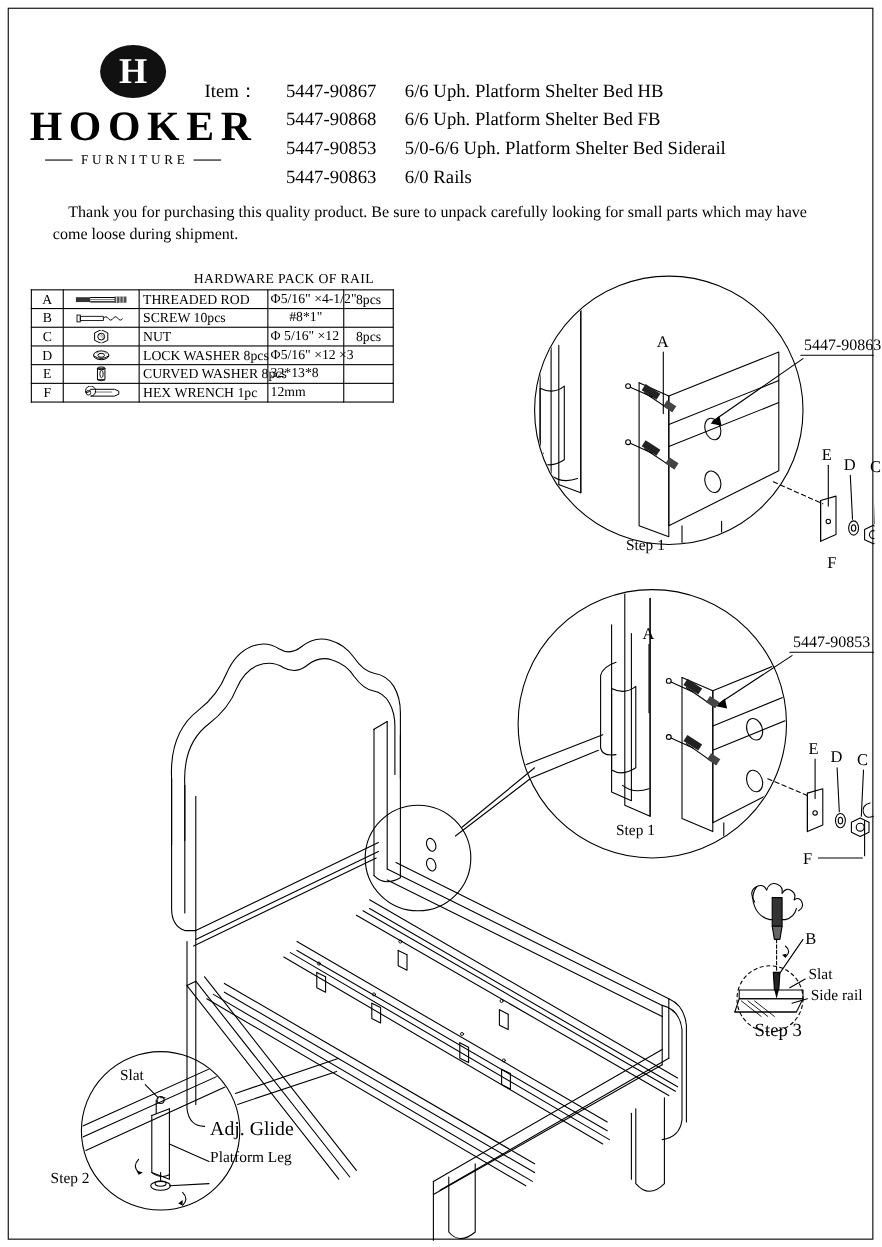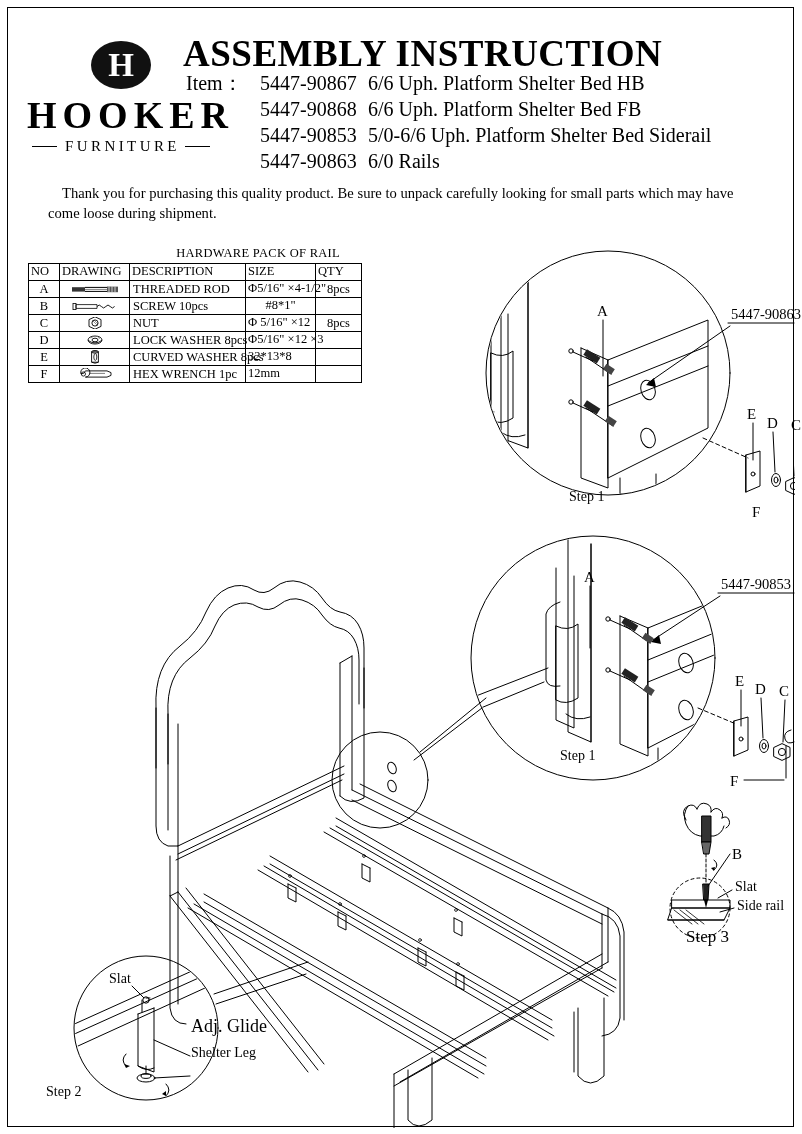--- a/index.html
+++ b/index.html
@@ -13,26 +13,26 @@
 
   #logo-block{position:absolute;left:13px;top:33px;width:200px;text-align:center;}
   #logo-oval{width:60px;height:48px;border-radius:50%;background:#111;margin:0 auto;position:relative;}
   #logo-oval .h{position:absolute;left:0;top:0;width:100%;height:100%;display:flex;align-items:center;
      justify-content:center;color:#fff;font-family:"Liberation Serif",serif;font-size:33px;font-weight:700;
      letter-spacing:0;line-height:1;}
   #logo-word{font-family:"Liberation Serif",serif;font-size:38px;letter-spacing:6px;margin-top:4px;
      padding-left:6px;font-weight:700;}
   #logo-sub{display:flex;align-items:center;justify-content:center;gap:5px;margin-top:1px;}
   #logo-sub .rule{height:1px;background:#000;width:25px;}
-  #logo-sub .txt{font-family:"Liberation Serif",serif;font-size:15px;letter-spacing:3.4px;padding-left:3px;}
+  #logo-sub .txt{font-family:"Liberation Serif",serif;font-size:12px;letter-spacing:3.4px;padding-left:3px;}
 
   #title{position:absolute;left:175px;top:24px;width:600px;font-size:37px;font-weight:700;
      letter-spacing:.5px;white-space:nowrap;}
 
-  #items{position:absolute;left:178px;top:62px;font-size:20px;line-height:26px;}
+  #items{position:absolute;left:178px;top:62px;font-size:17px;line-height:26px;}
   #items .row{white-space:nowrap;height:26px;}
   #items .lbl{display:inline-block;width:74px;}
   #items .sku{display:inline-block;width:108px;}
   #items .desc{display:inline-block;}
 
   #intro{position:absolute;left:40px;top:176px;width:730px;font-size:14.6px;line-height:19.5px;}
   #intro p{margin:0;}
   #intro .ind{text-indent:14px;}
 
   
@@ -71,21 +71,20 @@
         <div class="h">H</div>
       </div>
       <div id="logo-word">HOOKER</div>
       <div id="logo-sub">
         <span class="rule"></span>
         <span class="txt">FURNITURE</span>
         <span class="rule"></span>
       </div>
     </div>
 
-    <div id="title">ASSEMBLY INSTRUCTION</div>
 
     <div id="items">
       <div class="row">
         <span class="lbl">Item：</span><span class="sku">5447-90867</span><span class="desc">6/6 Uph. Platform Shelter Bed HB</span>
       </div>
       <div class="row">
         <span class="lbl"></span><span class="sku">5447-90868</span><span class="desc">6/6 Uph. Platform Shelter Bed FB</span>
       </div>
       <div class="row">
         <span class="lbl"></span><span class="sku">5447-90853</span><span class="desc">5/0-6/6 Uph. Platform Shelter Bed Siderail</span>
@@ -98,37 +97,20 @@
 
   <div id="intro">
     <p class="ind">Thank you for purchasing this quality product. Be sure to unpack carefully looking for small parts which may have</p>
     <p>come loose during shipment.</p>
   </div>
 
   <div id="hw">
     <div id="hw-cap">HARDWARE PACK OF RAIL</div>
     <table class="hw">
       <tbody>
-          <tr class="head">
-        <td class="no">
-              <span class="ovf">NO</span>
-            </td>
-        <td class="dr">
-              <span class="ovf">DRAWING</span>
-            </td>
-        <td class="de">
-              <span class="ovf">DESCRIPTION</span>
-            </td>
-        <td class="sz">
-              <span class="ovf">SIZE</span>
-            </td>
-        <td class="qt">
-              <span class="ovf">QTY</span>
-            </td>
-      </tr>
 
       <tr>
         <td class="no">A</td>
         <td class="dr">
           <svg class="gl" width="56" height="11" viewBox="0 0 56 11">
             <rect x="5" y="3.2" width="13" height="4.4" fill="#333"></rect>
             <line x1="18" y1="3.4" x2="44" y2="3.4" stroke="#000" stroke-width="1"></line>
             <line x1="18" y1="7.4" x2="44" y2="7.4" stroke="#000" stroke-width="1"></line>
             <line x1="18" y1="5.4" x2="44" y2="5.4" stroke="#000" stroke-width=".5"></line>
             <rect x="40" y="2.6" width="11" height="5.6" fill="#555"></rect>
@@ -562,23 +544,23 @@
 
     <span class="lbl-txt lbl-big" style="left:576px;top:561px;">A</span>
     <span class="lbl-txt" style="left:713px;top:568px;font-size:14.5px;">5447-90853</span>
     <span class="lbl-txt lbl-big" style="left:727px;top:665px;">E</span>
     <span class="lbl-txt lbl-big" style="left:747px;top:673px;">D</span>
     <span class="lbl-txt lbl-big" style="left:771px;top:675px;">C</span>
     <span class="lbl-txt lbl-big" style="left:722px;top:765px;">F</span>
     <span class="lbl-txt" style="left:552px;top:740px;font-size:14px;">Step 1</span>
 
     <span class="lbl-txt" style="left:101px;top:963px;font-size:14px;">Slat</span>
-    <span class="lbl-txt" style="left:183px;top:1037px;font-size:14px;">Shelter Leg</span>
+    <span class="lbl-txt" style="left:183px;top:1037px;font-size:14px;">Platform Leg</span>
     <span class="lbl-txt" style="left:183px;top:1008px;font-size:18px;">Adj.  Glide</span>
-    <span class="lbl-txt" style="left:38px;top:1056px;font-size:14px;margin-top:20px;">Step 2</span>
+    <span class="lbl-txt" style="left:38px;top:1056px;font-size:14px;">Step 2</span>
 
     <span class="lbl-txt lbl-big" style="left:724px;top:838px;">B</span>
     <span class="lbl-txt" style="left:727px;top:871px;font-size:14px;">Slat</span>
     <span class="lbl-txt" style="left:729px;top:890px;font-size:14px;">Side rail</span>
     <span class="lbl-txt" style="left:678px;top:919px;font-size:17px;">Step 3</span>
   </div>
 
 </div>
 
 </body></html>

